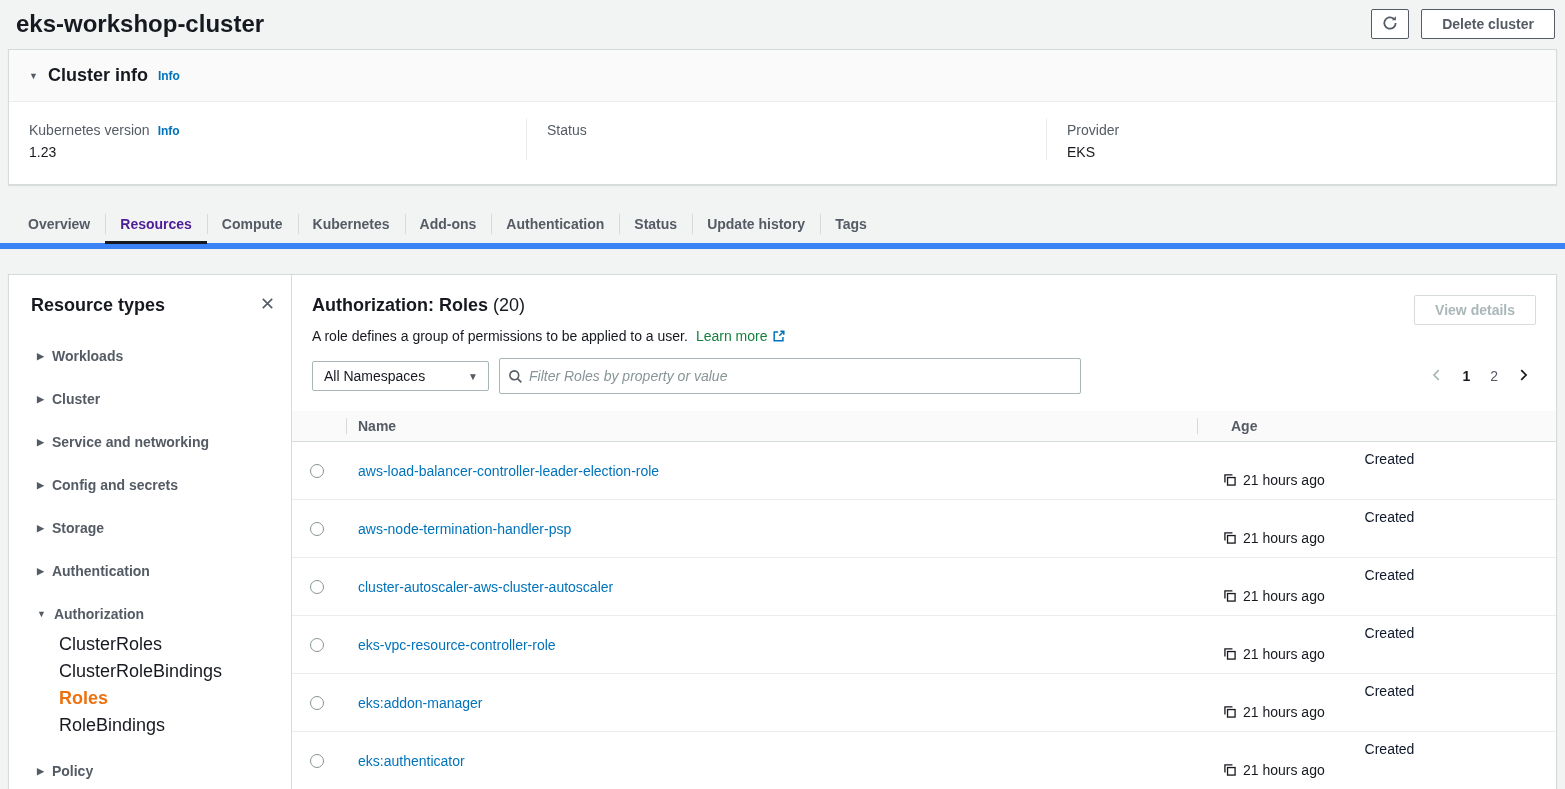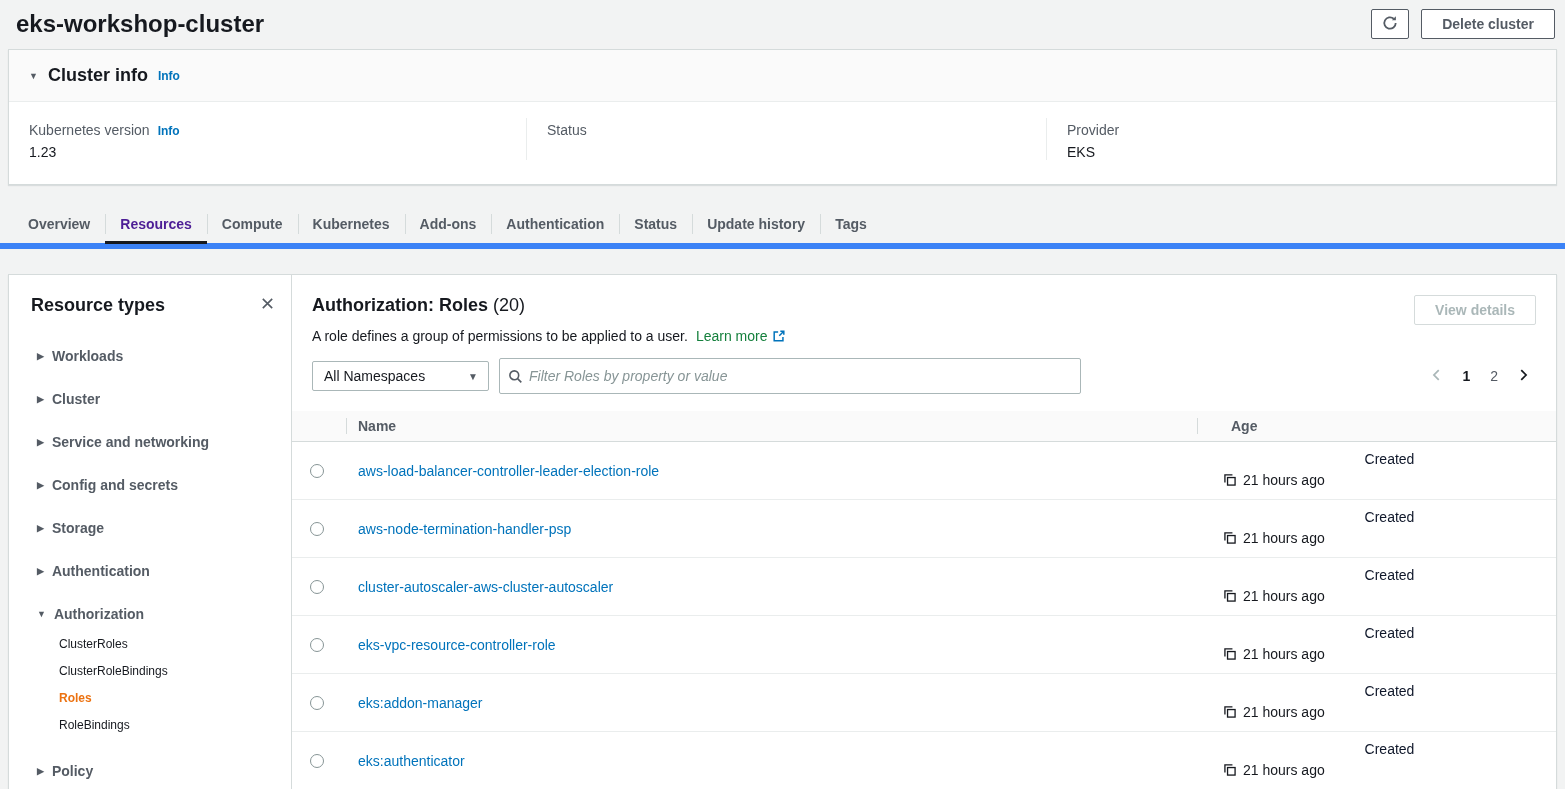--- a/index.html
+++ b/index.html
@@ -62,21 +62,21 @@
   .sidebar-head { display:flex; align-items:center; }
   .sidebar-title { font-size:18px; font-weight:700; flex:1; }
   .icon-btn { background:none; border:none; cursor:pointer; padding:2px; display:flex; }
   .nav-list { list-style:none; margin-top:30px; }
   .nav-group { margin-bottom:22px; }
   .nav-group-label {
     display:flex; align-items:center; gap:8px; font-weight:700; color:#545b64;
     font-size:14px; cursor:pointer; padding:2px 0 2px 6px; line-height:17px;
   }
   .nav-children { list-style:none; padding:6px 0 0 28px; }
-  .nav-child { font-size:12px; color:#16191f; line-height:27px; cursor:pointer; }
+  .nav-child { font-size:18px; color:#16191f; line-height:27px; cursor:pointer; }
   .nav-child.active { color:#ec7211; font-weight:700; }
 
   
   .main-panel { flex:1; padding-top:16px; }
   .mp-header { display:flex; align-items:flex-start; padding:4px 20px 0 20px; }
   .mp-title-wrap { flex:1; }
   .mp-title { font-size:18px; }
   .mp-title b { font-weight:700; }
   .mp-count { font-weight:400; color:#16191f; }
   .mp-desc { margin-top:12px; font-size:14px; color:#16191f; display:flex; gap:8px; align-items:center; }

